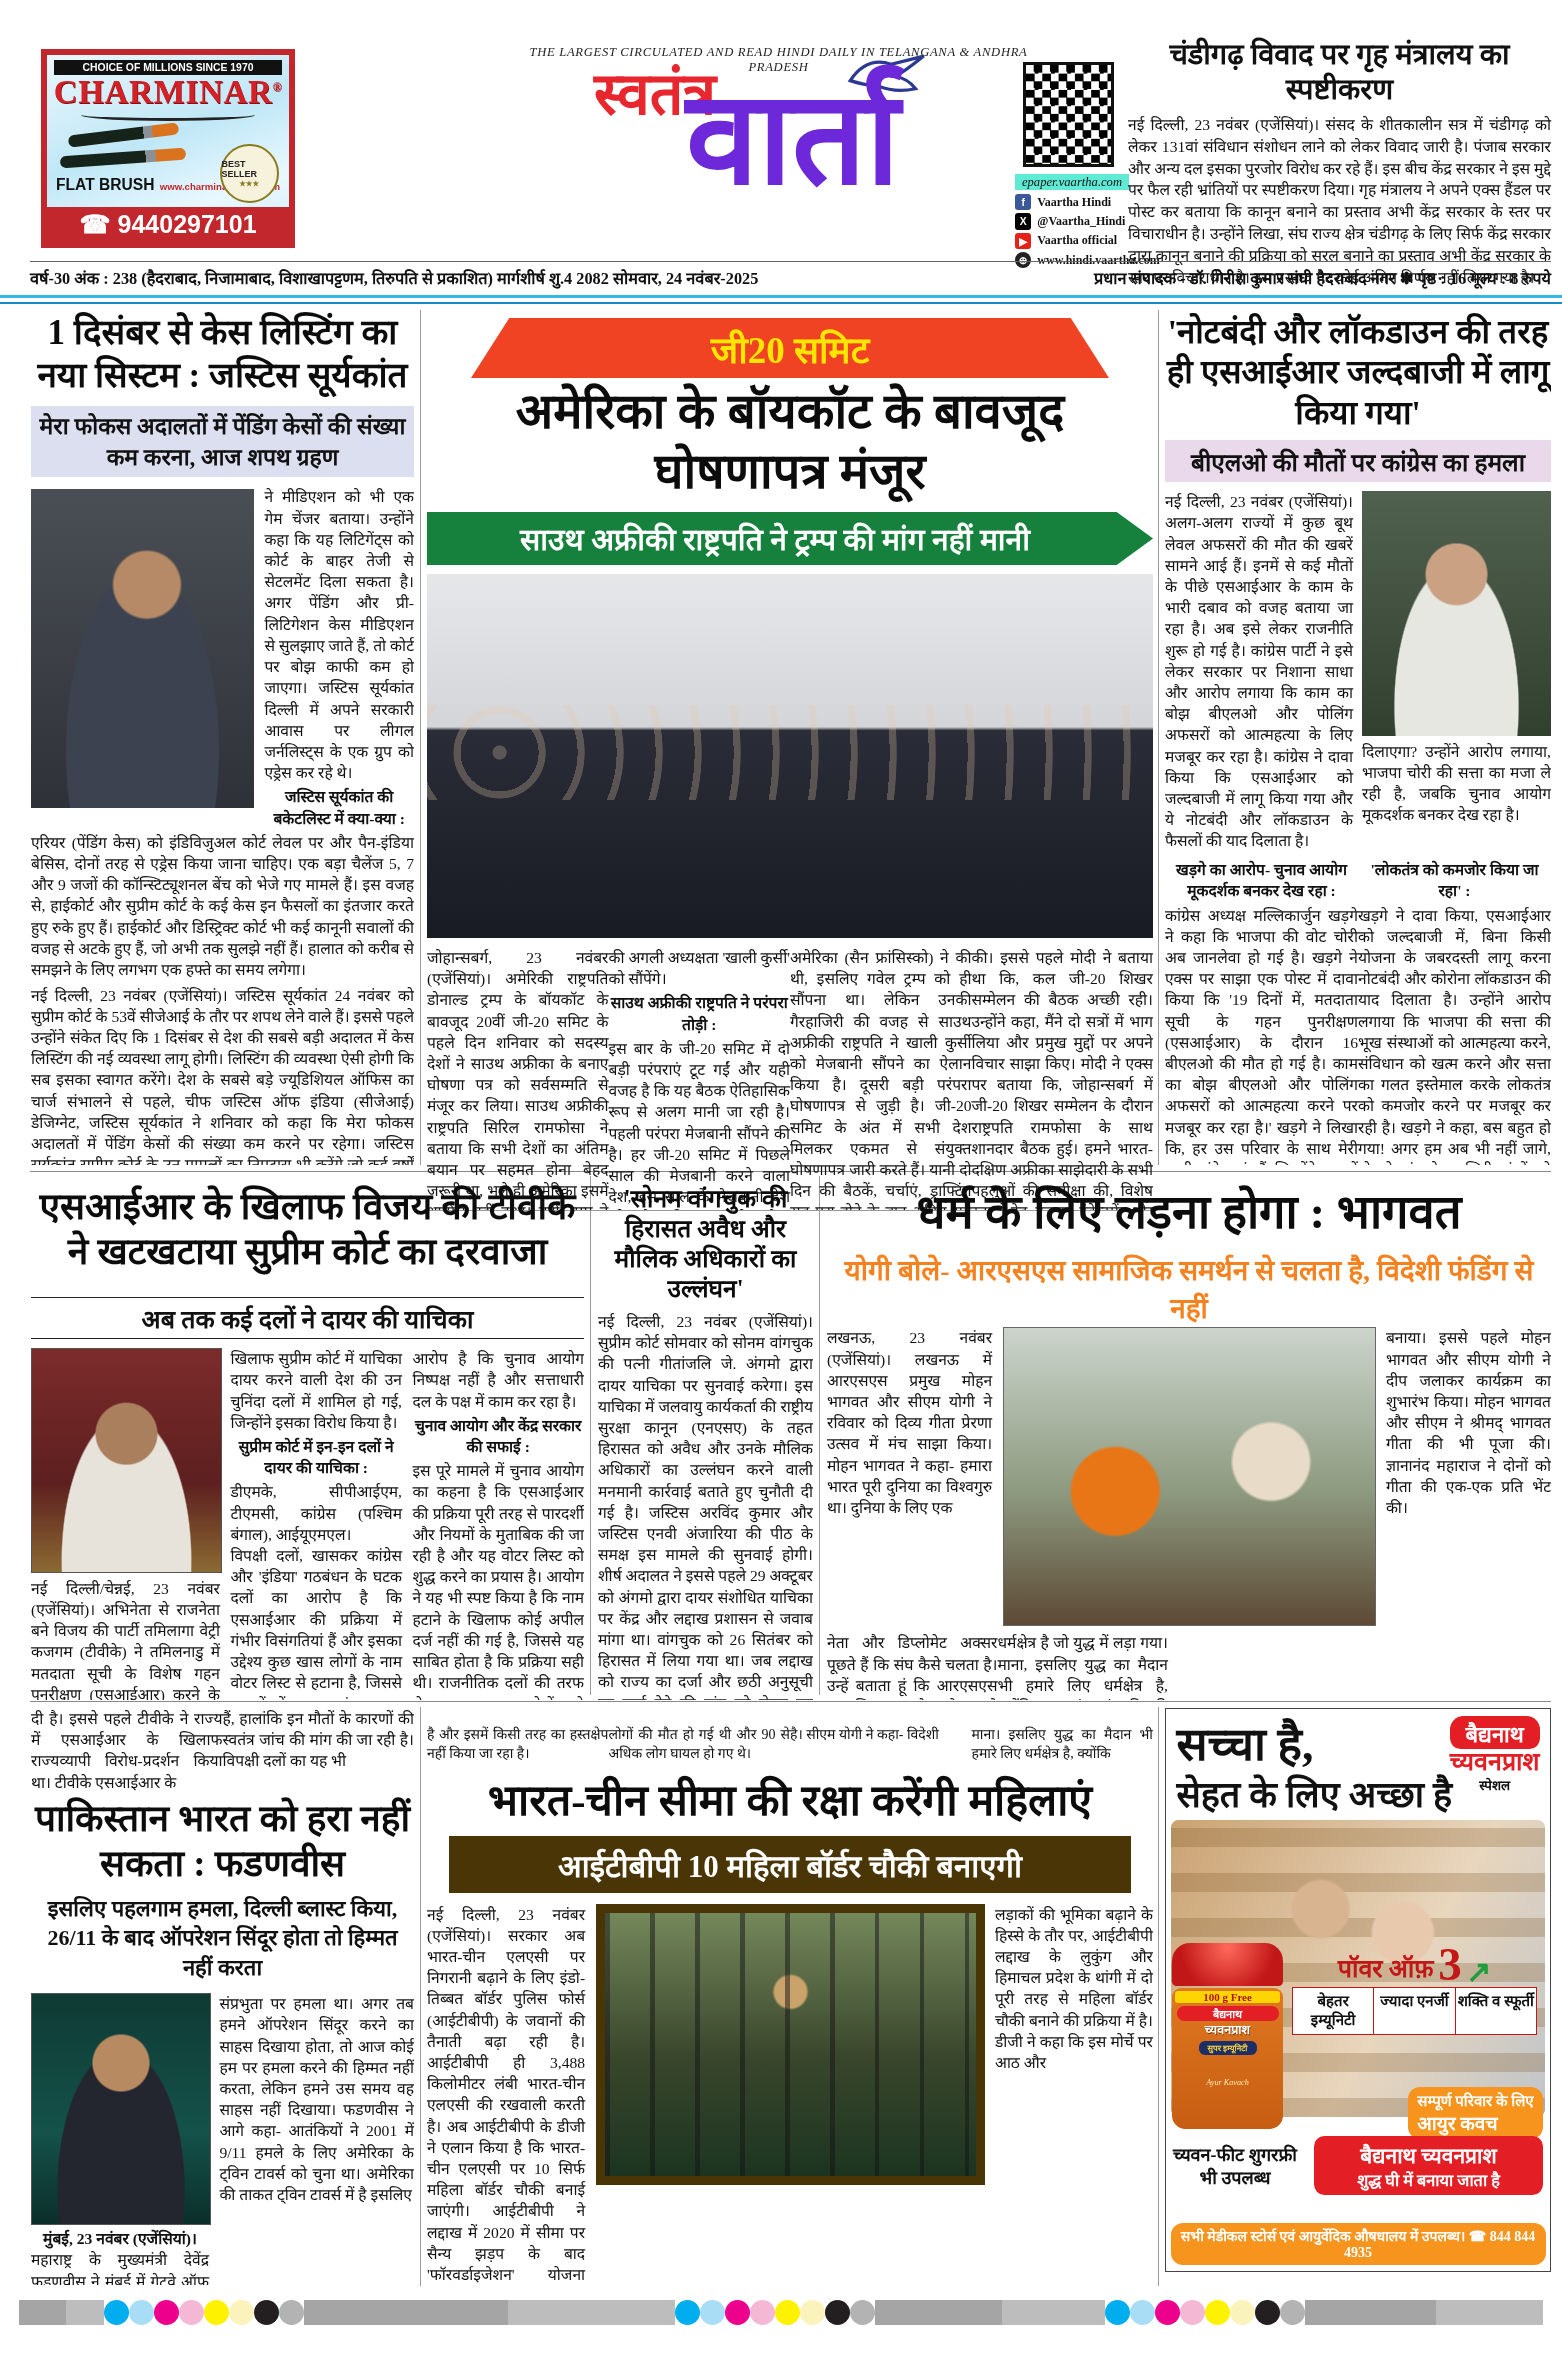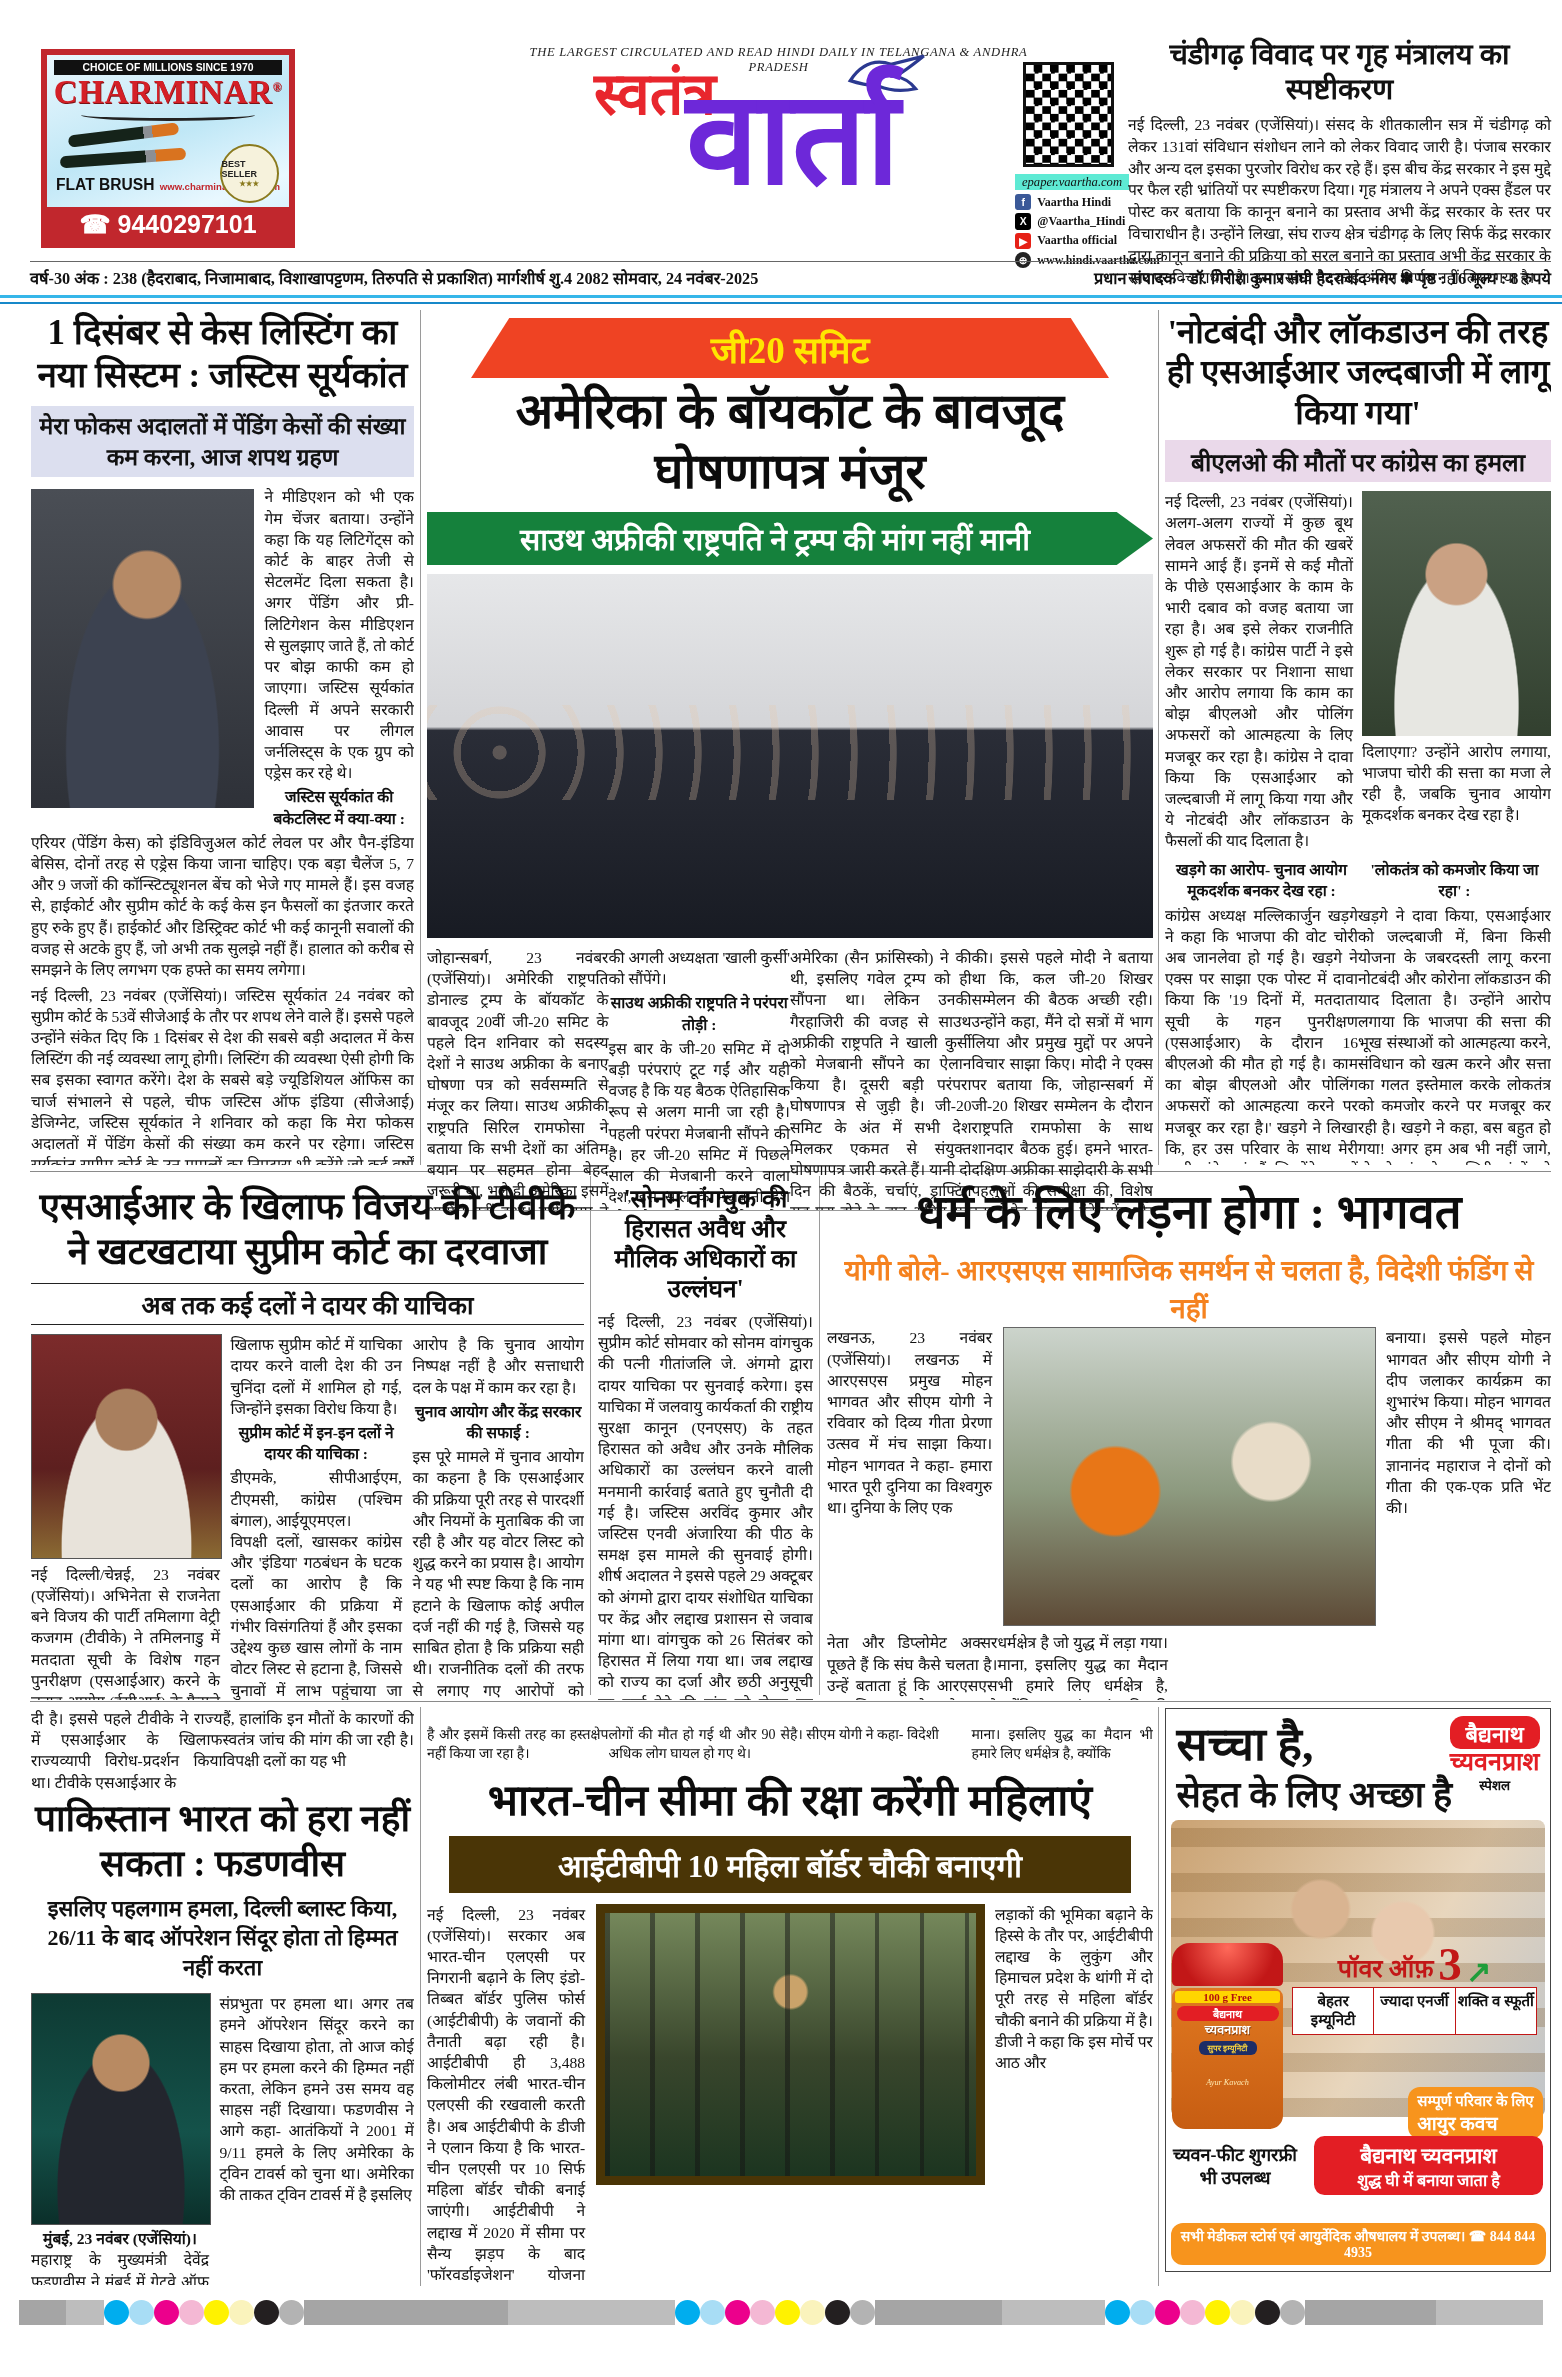--- a/index.html
+++ b/index.html
@@ -240,21 +240,21 @@
       </div>
       <div>
         <div class="insub body-txt">'लोकतंत्र को कमजोर किया जा रहा' :</div>
         <div class="body-txt j">खड़गे ने दावा किया, एसआईआर को जल्दबाजी में, बिना किसी योजना के जबरदस्ती लागू करना नोटबंदी और कोरोना लॉकडाउन की याद दिलाता है। उन्होंने आरोप लगाया कि भाजपा की सत्ता की भूख संस्थाओं को आत्महत्या करने, संविधान को खत्म करने और सत्ता का गलत इस्तेमाल करके लोकतंत्र को कमजोर करने पर मजबूर कर रही है। खड़गे ने कहा, बस बहुत हो गया! अगर हम अब भी नहीं जागे, तो लोकतंत्र के आखिरी खंभों को गिरने से कोई नहीं बचा सकता। जो लोग एसआईआर और वोट चोरी पर चुप रहते हैं, वे इन बेगुनाह बीएलओ की मौत के लिए जिम्मेदार हैं।</div>
       </div>
     </div>
   </div>
 
   <div class="abs overflow" style="left:31px;top:1184px;width:553px;height:516px">
     <div class="headline-xl" style="font-size:37px">एसआईआर के खिलाफ विजय की टीवीके ने खटखटाया सुप्रीम कोर्ट का दरवाजा</div>
-    <div style="border-top:1.5px solid #222;border-bottom:1.5px solid #222;margin-top:9px;padding:3px 0" class="subbox ctr">
+    <div style="border-top:1.5px solid #222;border-bottom:1.5px solid #222;margin-top:23px;padding:3px 0" class="subbox ctr">
       <span style="font-size:25px;font-weight:bold">अब तक कई दलों ने दायर की याचिका</span>
     </div>
     <div style="display:flex;gap:10.4px;margin-top:9px">
       <div style="width:189px;flex:0 0 189px">
         <div class="photo ph-vijay" style="width:189px;height:223px;border:0.7px solid #555"></div>
         <div class="body-txt j" style="margin-top:4.5px">नई दिल्ली/चेन्नई, 23 नवंबर (एजेंसियां)। अभिनेता से राजनेता बने विजय की पार्टी तमिलागा वेट्री कजगम (टीवीके) ने तमिलनाडु में मतदाता सूची के विशेष गहन पुनरीक्षण (एसआईआर) करने के चुनाव आयोग (ईसीआई) के फैसले को सुप्रीम कोर्ट में चुनौती दी है। इससे पहले टीवीके ने राज्य में एसआईआर के खिलाफ राज्यव्यापी विरोध-प्रदर्शन किया था। टीवीके एसआईआर के</div>
       </div>
       <div style="flex:1">
         <div class="body-txt j">खिलाफ सुप्रीम कोर्ट में याचिका दायर करने वाली देश की उन चुनिंदा दलों में शामिल हो गई, जिन्होंने इसका विरोध किया है।</div>
         <div class="insub body-txt">सुप्रीम कोर्ट में इन-इन दलों ने दायर की याचिका :</div>

